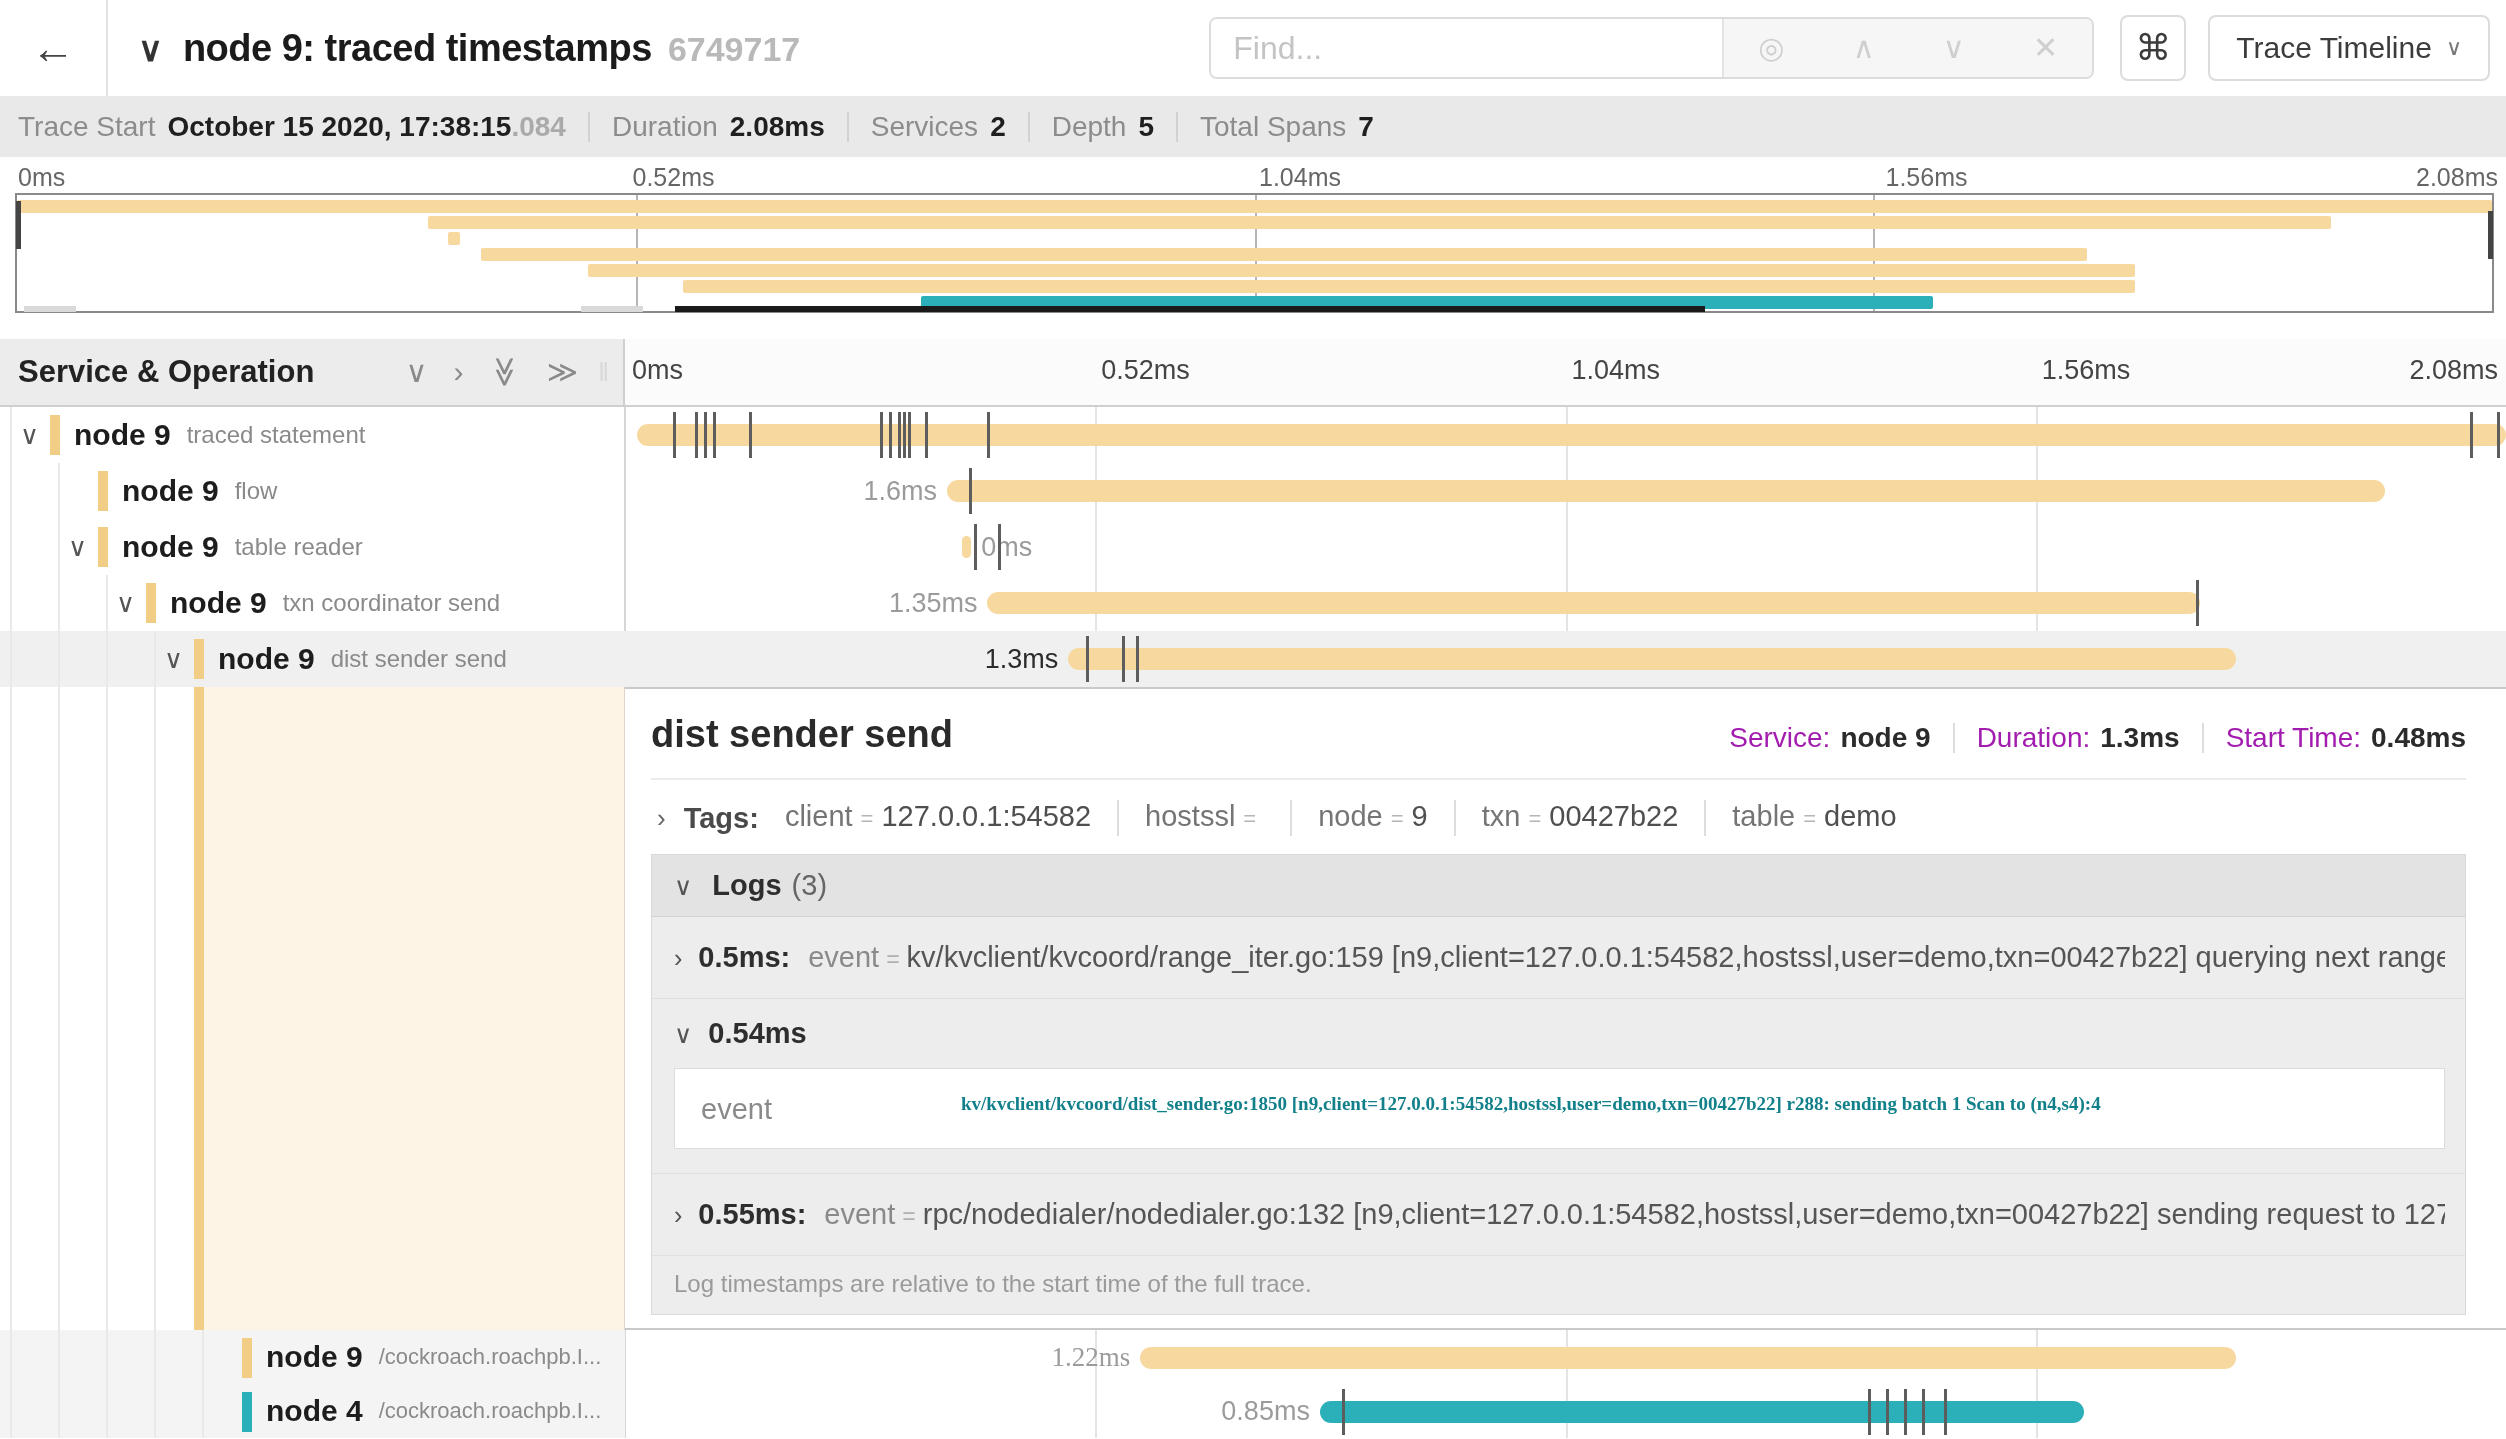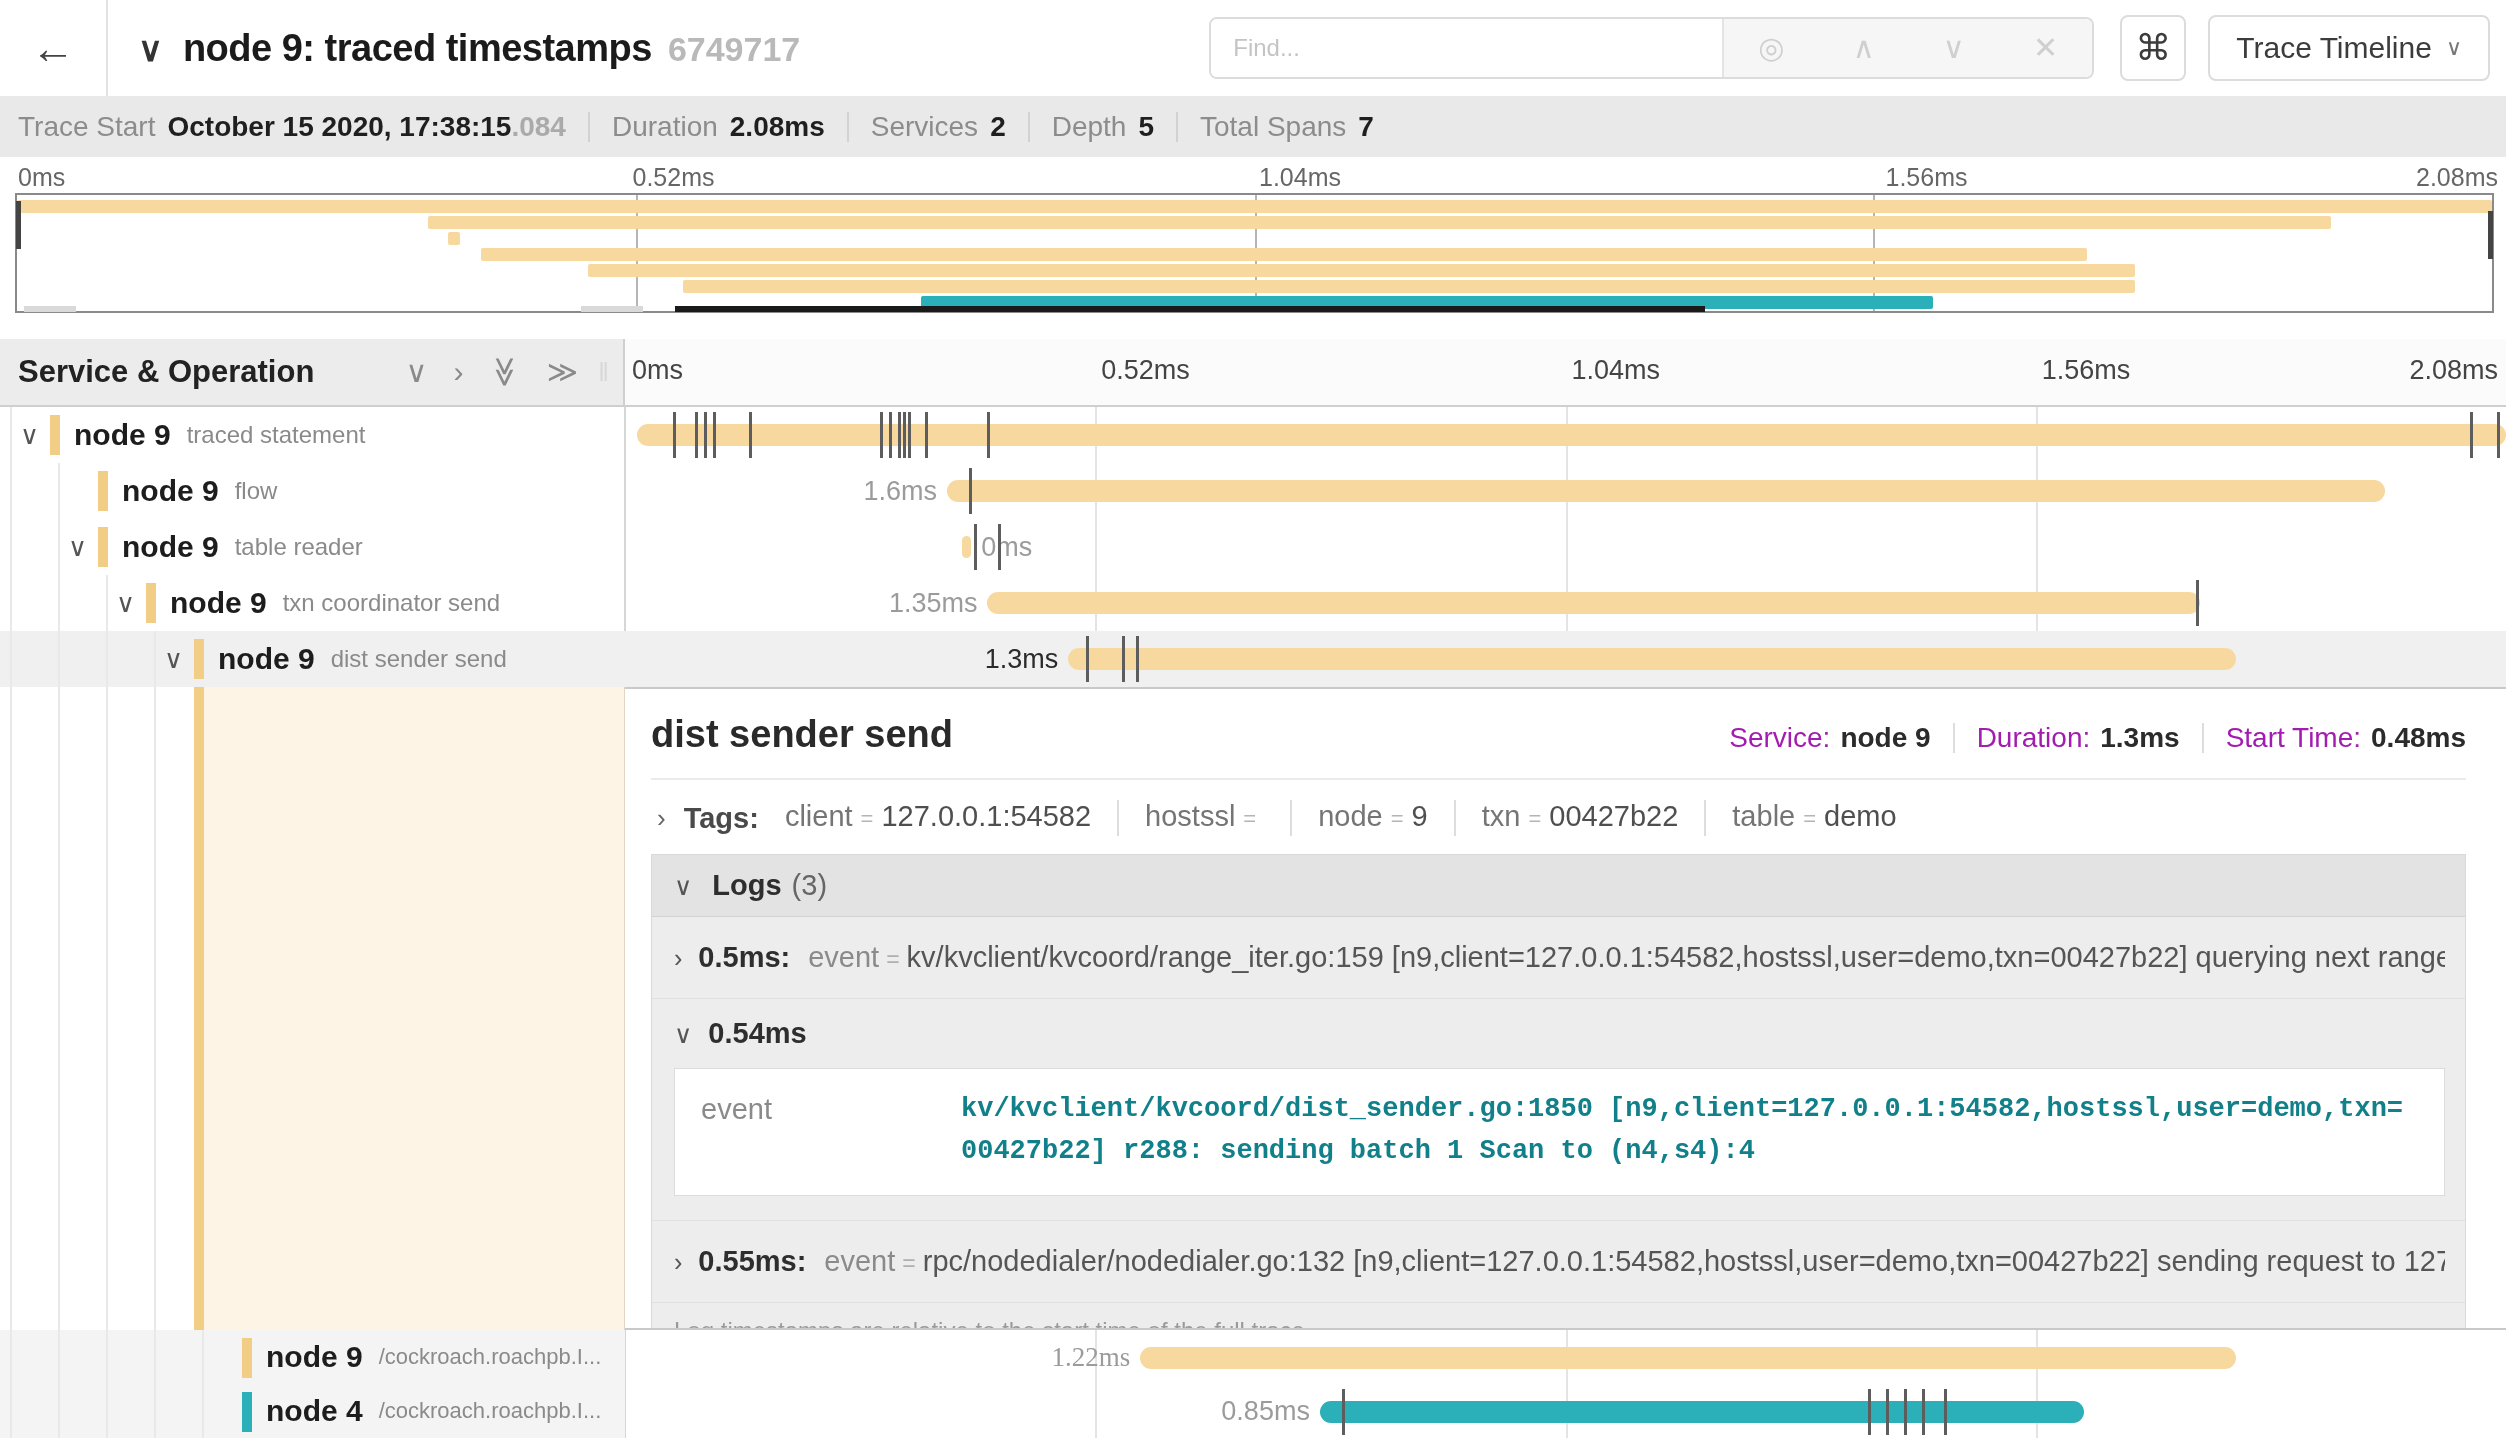--- a/index.html
+++ b/index.html
@@ -10,21 +10,21 @@
   
   .topbar { height:96px; display:flex; align-items:center; background:#fff; }
   .back-btn { width:108px; height:100%; display:flex; align-items:center; justify-content:center;
     font-size:44px; color:#444; border-right:2px solid #e2e2e2; cursor:pointer; }
   .title-wrap { display:flex; align-items:baseline; margin-left:30px; }
   .title-chevron { font-size:34px; font-weight:bold; color:#333; margin-right:20px; cursor:pointer; }
   .page-title { font-size:38px; font-weight:bold; color:#1b1b1b; letter-spacing:-0.5px;}
   .trace-id { font-size:34px; font-weight:bold; color:#b9b9b9; margin-left:16px; }
   .find-group { margin-left:auto; display:flex; align-items:stretch; height:62px; width:885px;
     border:2px solid #dcdcdc; border-radius:8px; overflow:hidden; background:#fff; }
-  .find-input { flex:1; border:none; outline:none; padding:0 22px; font-size:24px; color:#444;
+  .find-input { flex:1; border:none; outline:none; padding:0 22px; font-size:32px; color:#444;
     font-family:"Liberation Sans",sans-serif; }
   .find-input::placeholder { color:#c4c4c4; }
   .find-tools { width:370px; background:#f6f6f6; display:flex; align-items:center;
     justify-content:space-around; border-left:2px solid #e4e4e4; color:#cfcfcf; }
   .find-tools .tool { font-size:30px; color:#cfcfcf; cursor:pointer; line-height:1; }
   .kbd-btn { width:66px; height:66px; margin:0 22px 0 26px; border:2px solid #dcdcdc; border-radius:8px;
     display:flex; align-items:center; justify-content:center; font-size:36px; color:#3c3c3c; cursor:pointer; background:#fff;}
   .view-btn { height:66px; margin-right:16px; border:2px solid #dcdcdc; border-radius:8px; background:#fff;
     display:flex; align-items:center; padding:0 26px; font-size:30px; color:#3c3c3c; cursor:pointer; white-space:nowrap;}
   .view-btn .chev { font-size:22px; color:#777; margin-left:14px; }
@@ -113,21 +113,21 @@
   .log-entry .chev { color:#555; font-size:25px; margin-right:16px; }
   .log-time { font-weight:bold; color:#2e2e2e; margin-right:18px; }
   .log-kv { color:#555; overflow:hidden; }
   .log-kv .k { color:#8a8a8a; }
   .log-kv .eq { color:#b0b0b0; font-size:23px; margin:0 7px; }
   .log-expanded { border-bottom:1px solid #e0e0e0; padding:18px 20px 24px 22px; }
   .log-exp-head { font-size:29px; display:flex; align-items:baseline; cursor:pointer; margin-bottom:18px; }
   .log-exp-head .chev { color:#555; font-size:25px; margin-right:16px; }
   .kv-table { background:#fff; border:1px solid #dcdcdc; display:flex; padding:20px 26px 22px 26px; }
   .kv-key { width:260px; flex:none; font-size:29px; color:#8a8a8a; padding-top:4px; }
-  .kv-val { font-family:Liberation Mono, monospace; font-weight:bold; font-size:27px; line-height:1.55; word-break:break-all; }
+  .kv-val { font-family:Liberation Serif, serif; font-weight:bold; font-size:19px; line-height:1.55; word-break:break-all; }
   .logs-footer { font-size:24px; color:#9a9a9a; padding:14px 20px 16px 22px; }
 
   
   .bottom-row { height:54px; }
   .bottom-row .row-left { background:#f4f4f4; }
   .bottom-row .op-name { font-size:22px; }
 </style>
 </head>
 <body>
 

